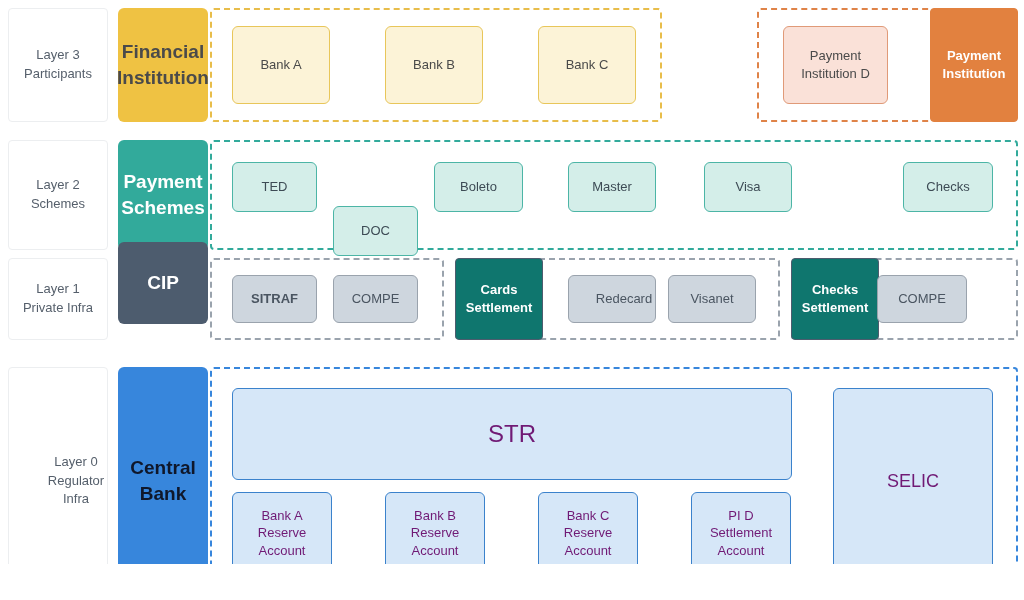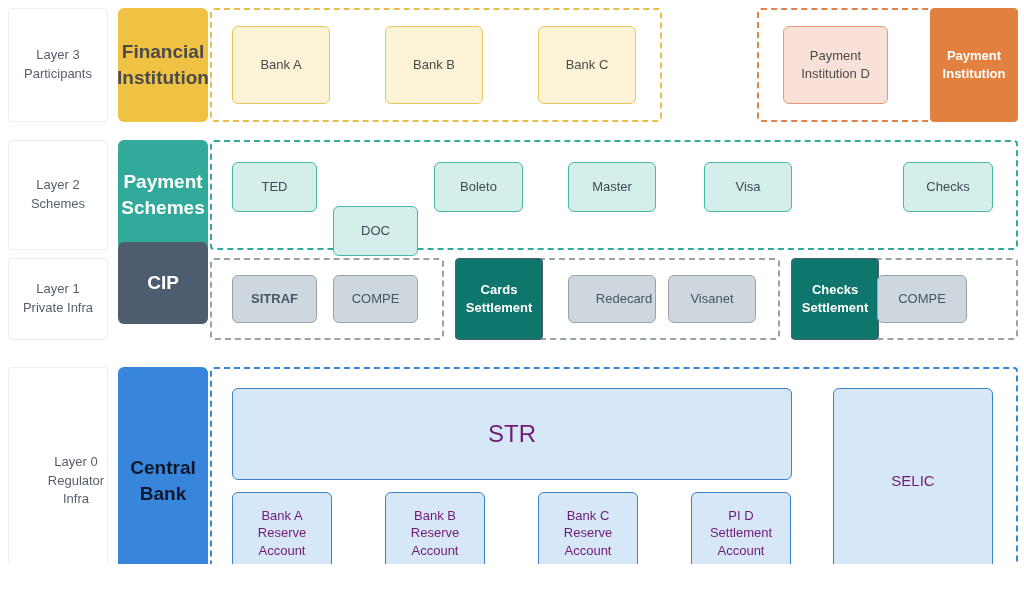--- a/index.html
+++ b/index.html
@@ -101,21 +101,21 @@
 
   
   .node.orange-solid {
     background: #e2813f;
     border-color: #e2813f;
     color: #ffffff;
     font-weight: bold;
   }
 
   .node.big { font-size: 24px; }
-  .node.mid { font-size: 15px; }
+  .node.mid { font-size: 18px; }
 </style>
 </head>
 <body>
 
 <div id="canvas">
 
   <div class="layer-label" style="top:8px; height:114px;">Layer 3
 Participants</div>
 
   <div class="actor fi" style="top:8px; height:114px;">Financial

